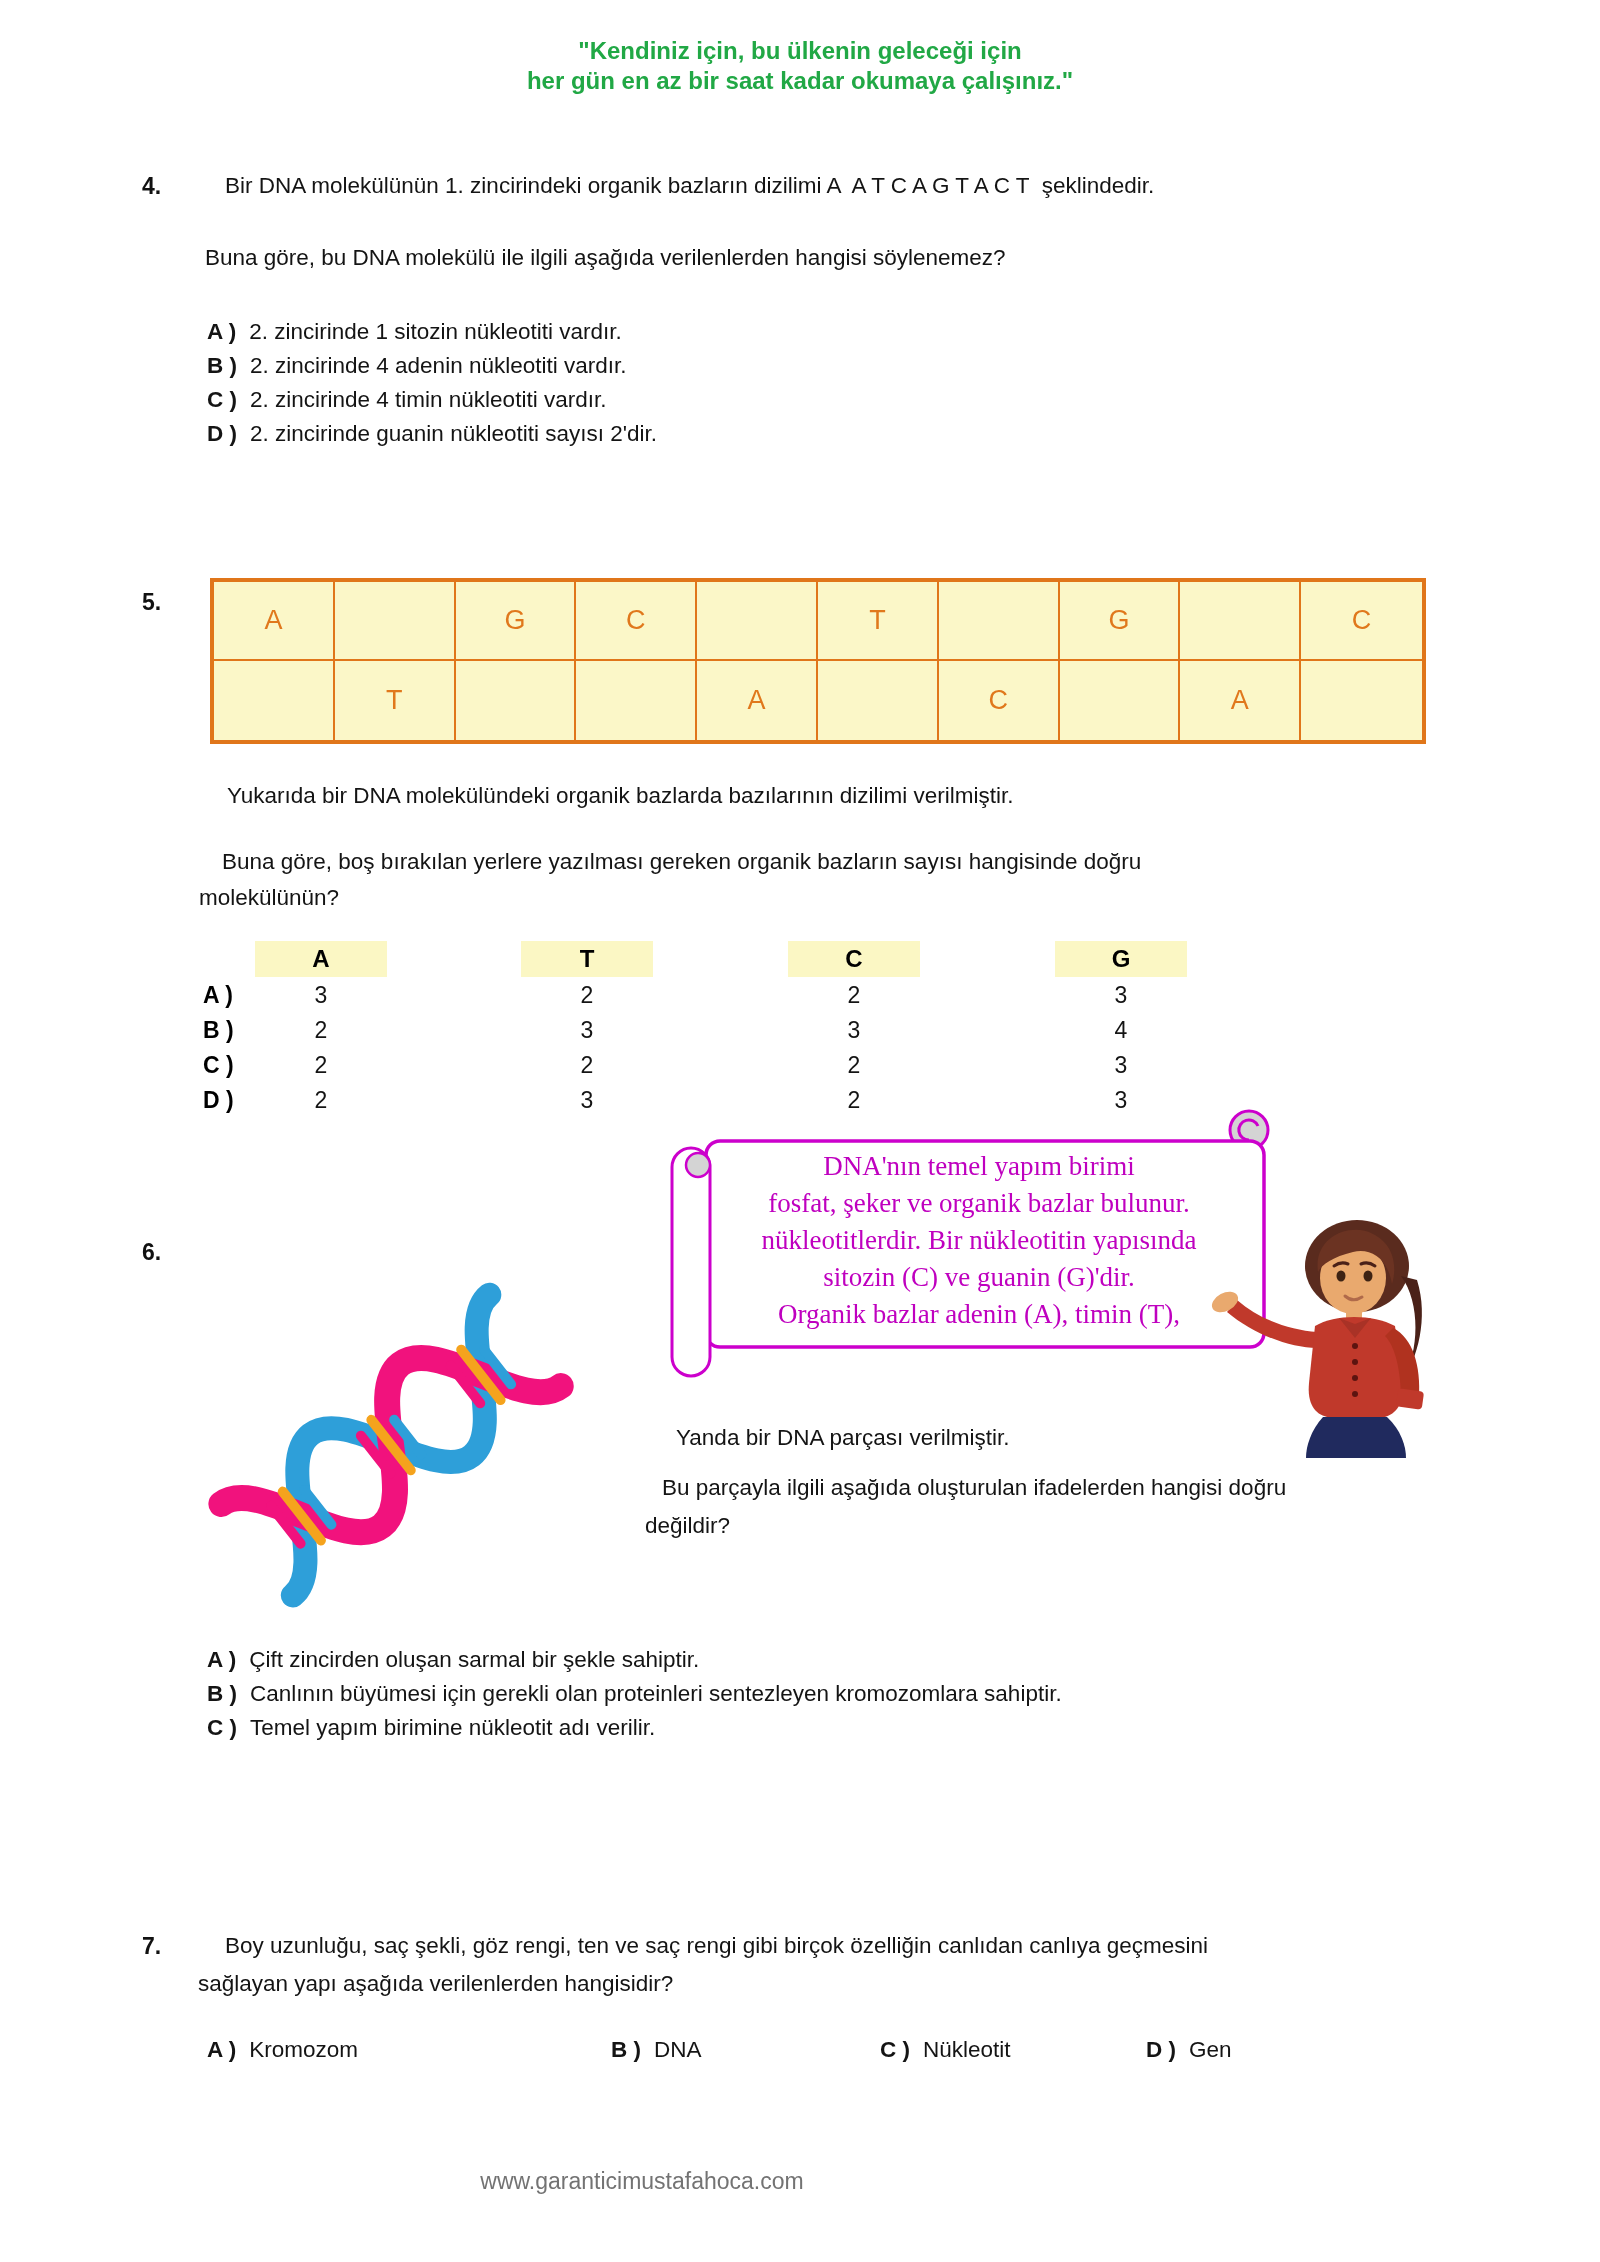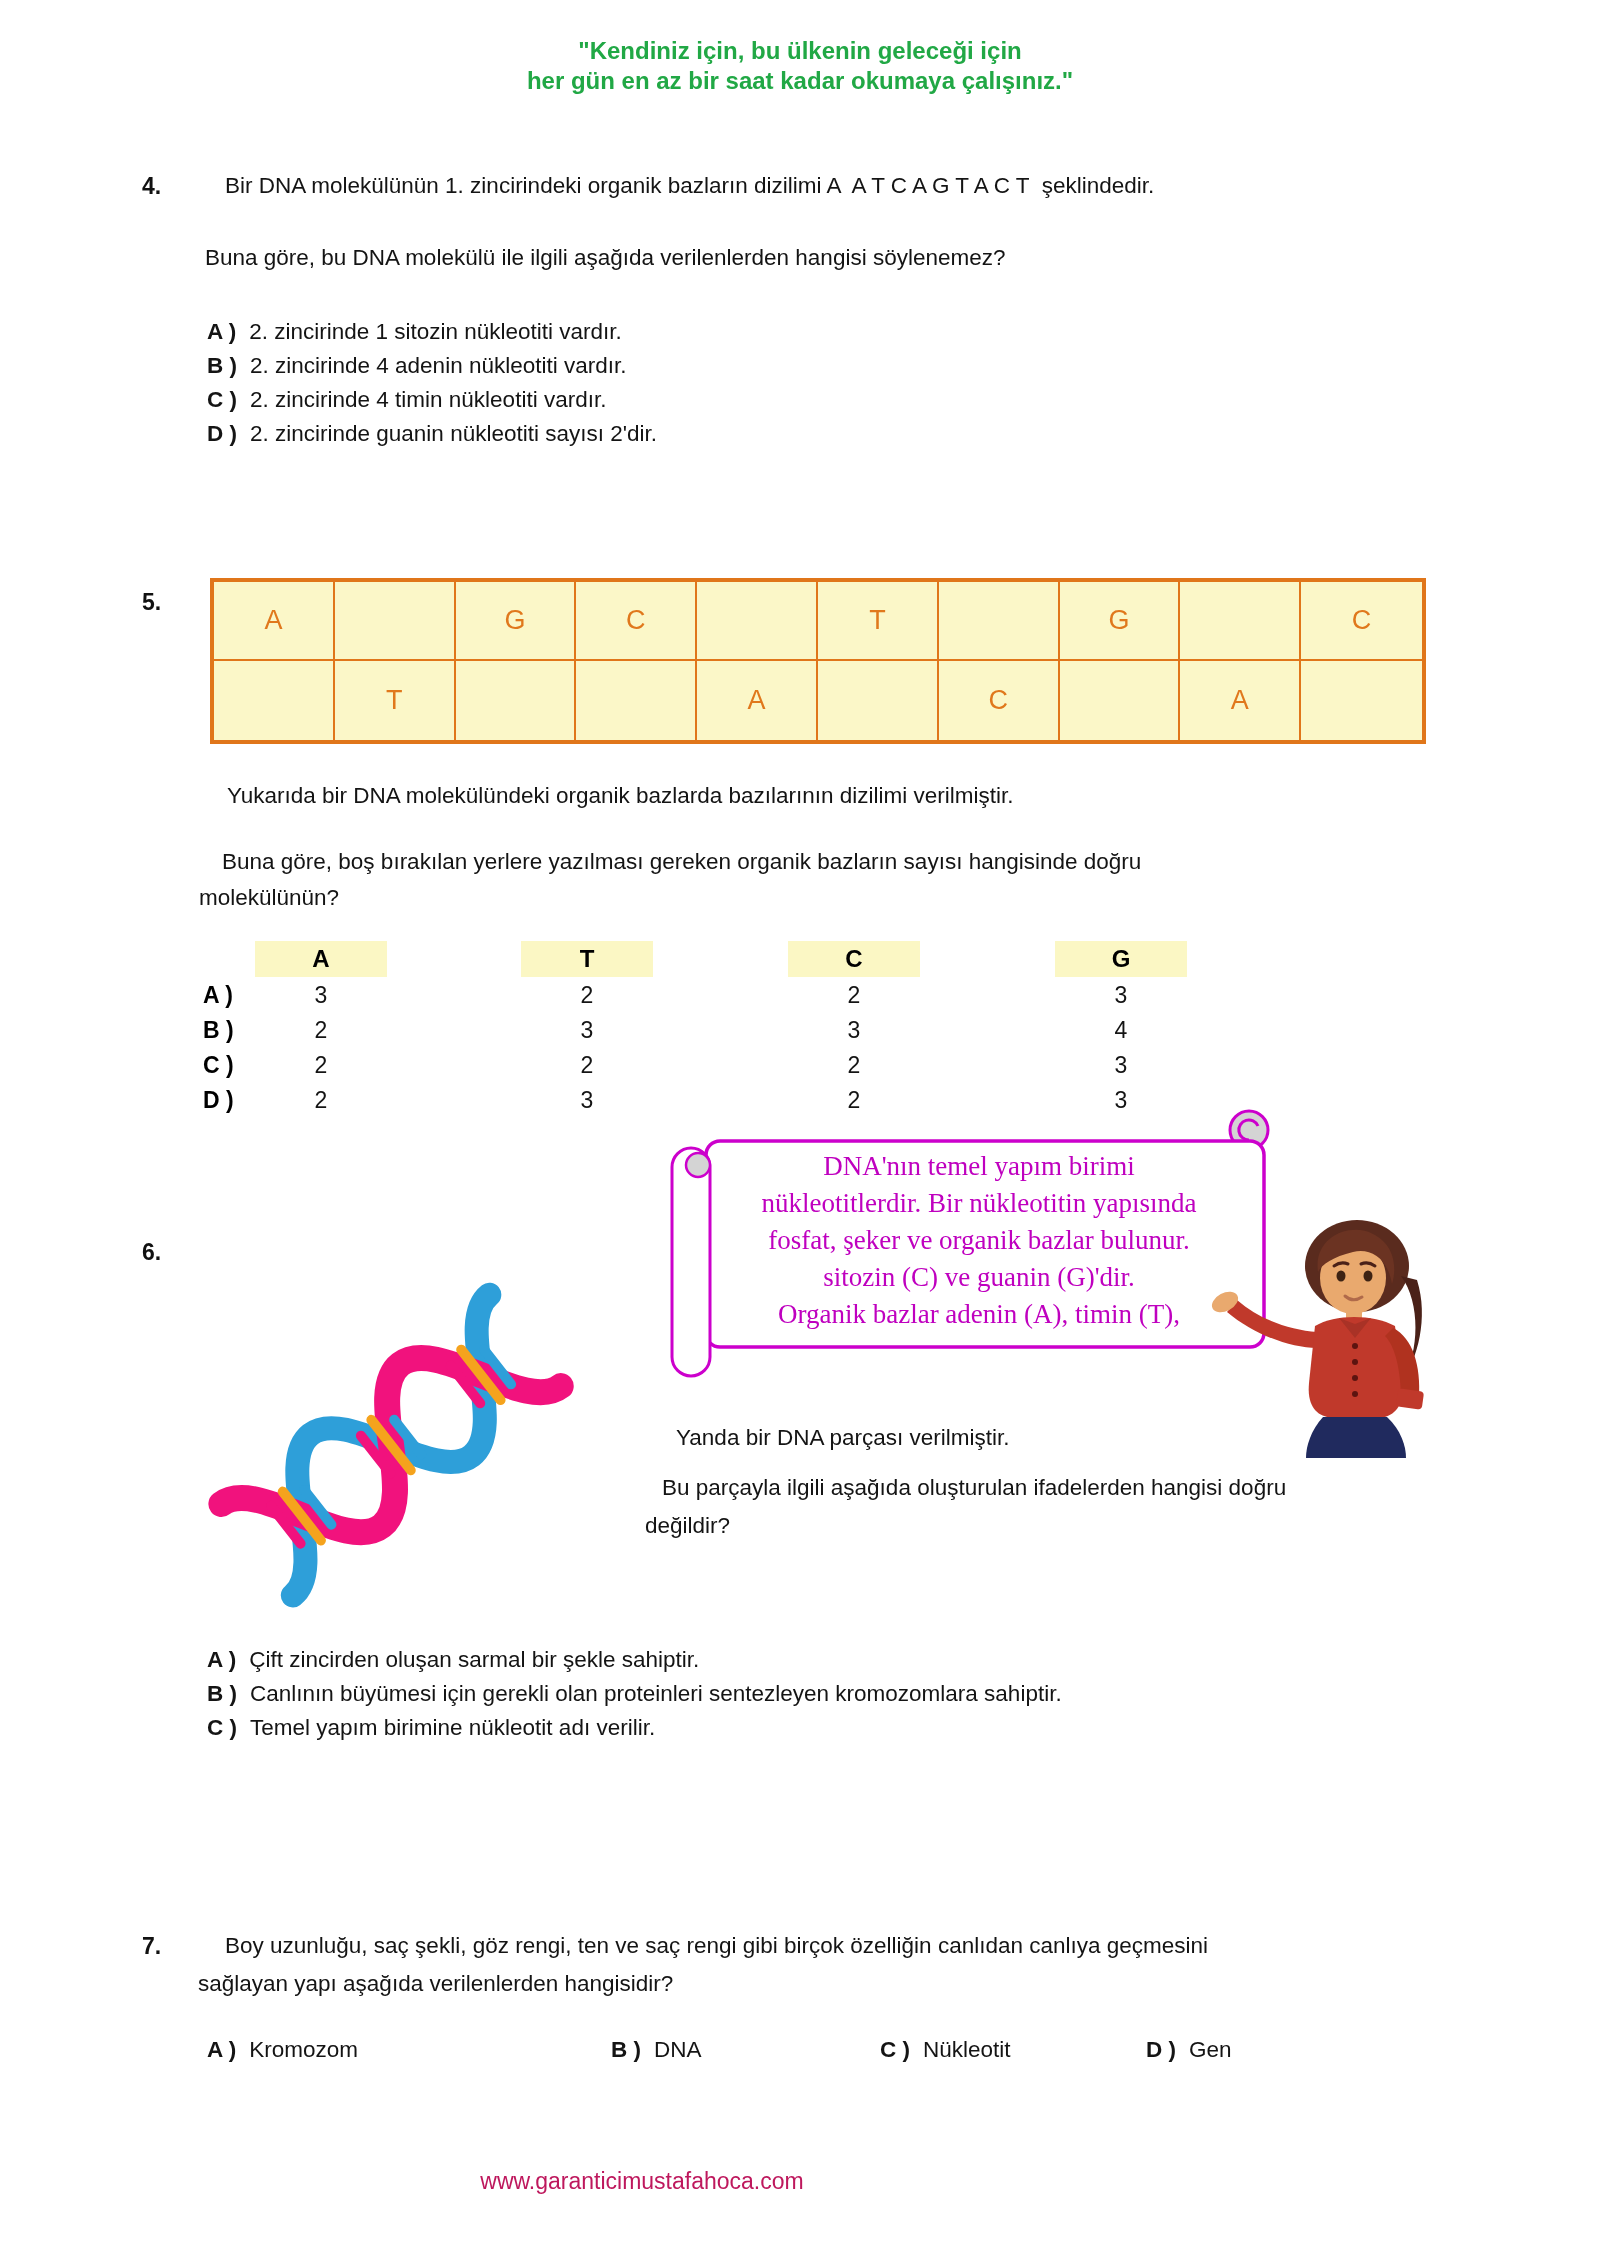--- a/index.html
+++ b/index.html
@@ -41,21 +41,21 @@
   .atcg-value{position:absolute;width:132px;text-align:center;font-size:23px;color:#141414;}
   
   .scroll-wrap{left:664px;top:1108px;width:610px;height:280px;}
   .scroll-text{
     position:absolute;left:55px;top:40px;width:520px;text-align:center;
     font-family:"Liberation Serif","DejaVu Serif",serif;
     font-size:27px;line-height:37px;color:#bf00bf;
   }
   .footer-url{
     left:0;top:2168px;width:1284px;text-align:center;
-    color:#be185d;font-size:23px;
+    color:#737373;font-size:23px;
   }
 </style>
 </head>
 <body>
 
 <div id="page">
 
   <div class="abs header-quote">
     <div>"Kendiniz için, bu ülkenin geleceği için</div>
     <div>her gün en az bir saat kadar okumaya çalışınız."</div>
@@ -157,22 +157,22 @@
       <circle cx="585" cy="22" r="19" fill="#d4d4d4" stroke="#cc00cc" stroke-width="3"></circle>
       <path d="M585,32 a10,10 0 1,1 9,-14" fill="none" stroke="#cc00cc" stroke-width="3"></path>
 
       <rect x="42" y="33" width="558" height="206" rx="14" fill="#ffffff" stroke="#cc00cc" stroke-width="3.5"></rect>
 
       <rect x="8" y="40" width="38" height="228" rx="19" fill="#ffffff" stroke="#cc00cc" stroke-width="3"></rect>
       <circle cx="34" cy="57" r="12" fill="#d4d4d4" stroke="#cc00cc" stroke-width="2.5"></circle>
     </svg>
     <div class="scroll-text">
       <div>DNA'nın temel yapım birimi</div>
+      <div>fosfat, şeker ve organik bazlar bulunur.</div>
       <div>nükleotitlerdir. Bir nükleotitin yapısında</div>
-      <div>fosfat, şeker ve organik bazlar bulunur.</div>
       <div>sitozin (C) ve guanin (G)'dir.</div>
       <div>Organik bazlar adenin (A), timin (T),</div>
     </div>
   </div>
 
   <svg class="abs" style="left:1205px;top:1208px" width="270" height="250" viewBox="0 0 270 250">
 
     <ellipse cx="152" cy="58" rx="52" ry="46" fill="#5a2b1e"></ellipse>
     <path d="M196,68 C216,95 214,145 198,170 C212,152 224,110 212,72 Z" fill="#4a2118"></path>
 

